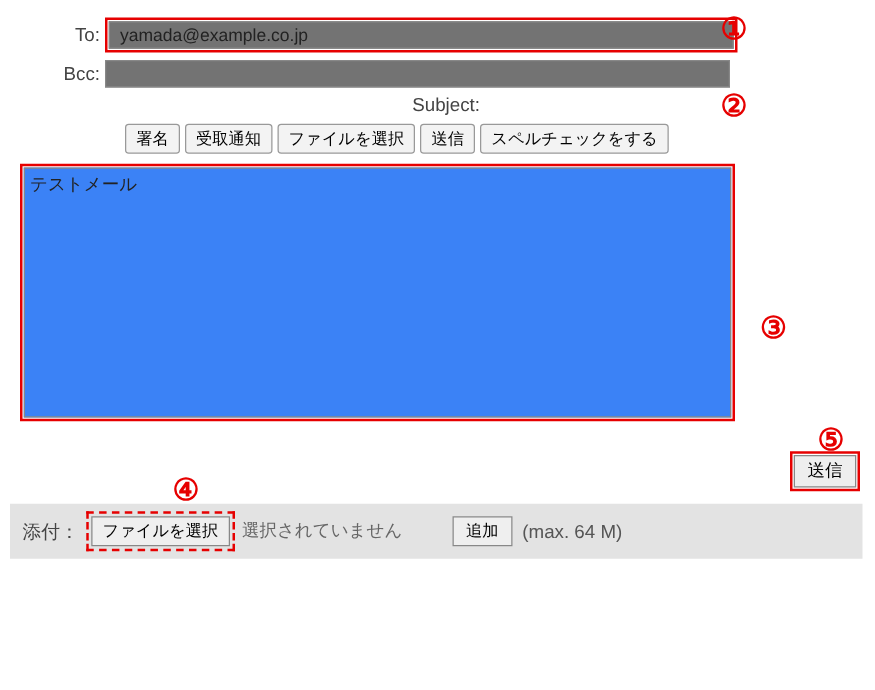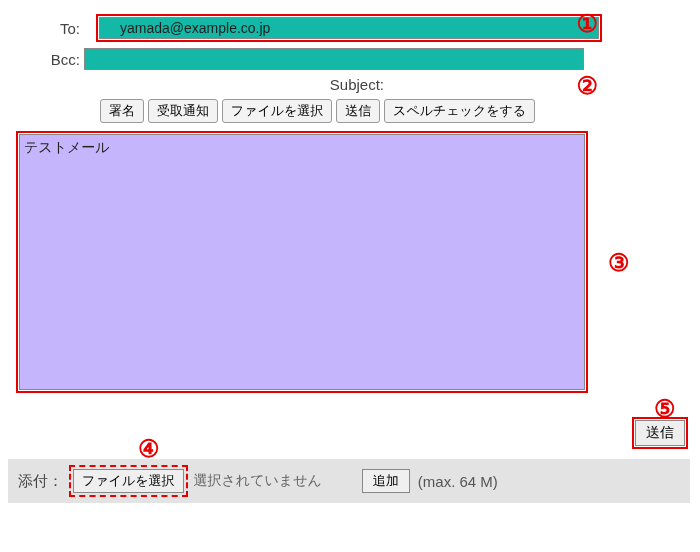--- a/index.html
+++ b/index.html
@@ -18,24 +18,24 @@
     width: 60px;
     text-align: right;
     padding-right: 4px;
     font-size: 15px;
     color: #444;
     flex: 0 0 auto;
   }
   input.txt, input.txt-full {
     height: 22px;
     border: 1px solid #888;
-    padding: 0 20px;
+    padding: 0 8px;
     font-size: 14px;
     color: #222;
-    background: #14b8a6;
+    background: #737373;
   }
   .txt { width: 500px; }
   .redbox-2 { border: 2px solid #e60000; padding: 1px; display: inline-block; }
   .options-row { margin-left: 76px; margin-top: 4px; margin-bottom: 6px; }
   .options-row select {
     font-size: 13px;
     border: 1px solid #888;
     background: #f4f4f4;
   }
   .options-row span.gp { margin-right: 4px; }
@@ -52,28 +52,28 @@
   .body-wrap { position: relative; }
   .body-redbox {
     border: 2px solid #e60000;
     padding: 1px;
     width: 572px;
     margin-left: 8px;
   }
   textarea.msgbody {
     display: block;
     width: 100%;
-    height: 256px;
+    height: 200px;
     border: 1px solid #888;
     resize: none;
     padding: 4px;
     font-family: inherit;
     font-size: 14px;
     color: #222;
-    background: #c4b5fd;
+    background: #3b82f6;
   }
   .callout {
     position: absolute;
     font-size: 24px;
     font-weight: bold;
     color: #e60000;
     line-height: 1;
   }
   .send-row { display: flex; justify-content: flex-end; width: 680px; margin-top: 6px; }
   .send-box { border: 2px solid #e60000; padding: 1px; display: inline-block; }
@@ -115,21 +115,21 @@
     cursor: pointer;
   }
   .maxtxt { margin-left: 8px; color: #555; font-size: 15px; }
   input[type=checkbox]{ vertical-align: middle; }
 </style>
 </head>
 <body>
 
 <div class="form-area">
 
-  <div class="row" style="position:relative;gap:12px;">
+  <div class="row" style="position:relative;">
     <div class="lbl">To:</div>
     <div class="redbox-2">
       <input class="txt" type="text" value="yamada@example.co.jp" style="">
     </div>
     <div class="callout" style="right:94px; top:-2px;">①</div>
   </div>
 
 
   <div class="row">
     <div class="lbl">Bcc:</div>

